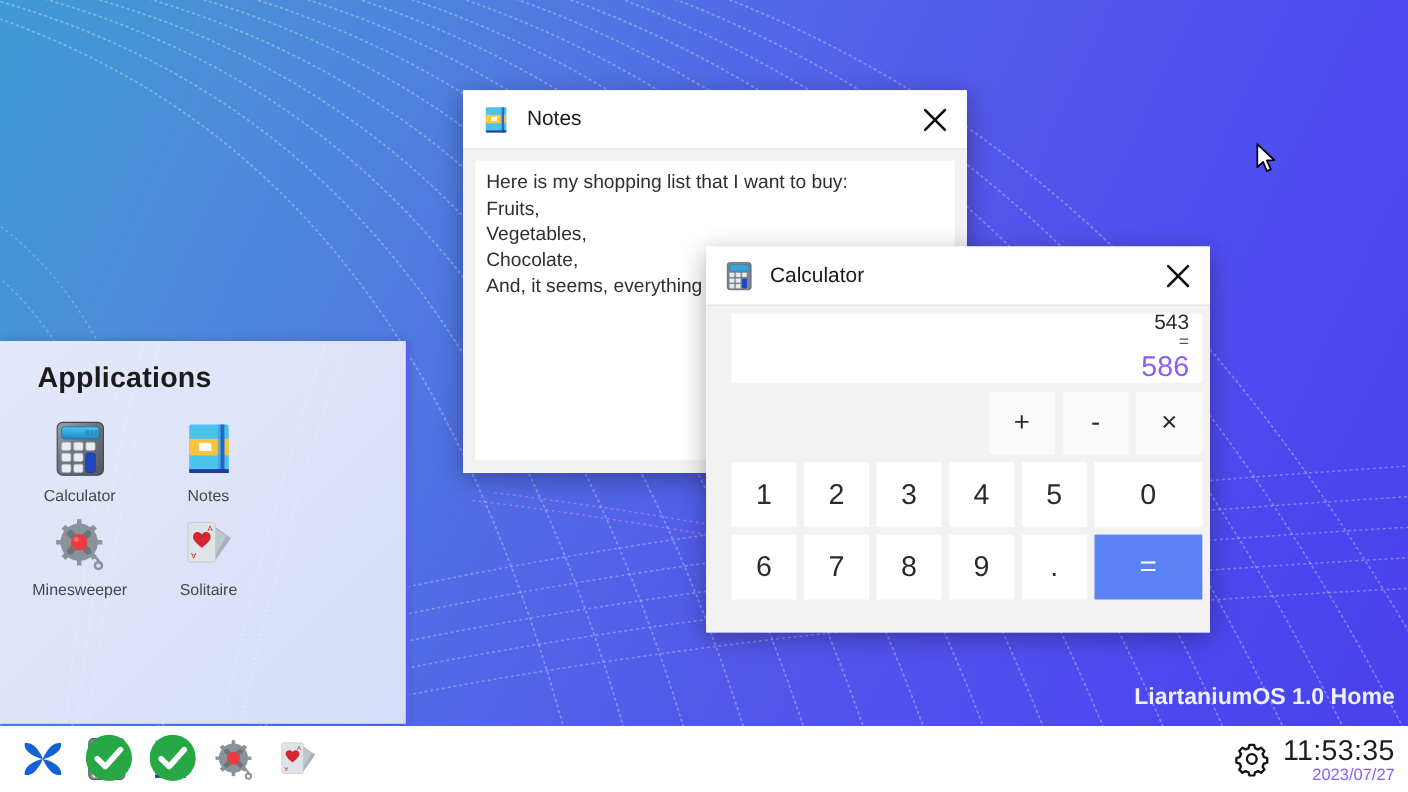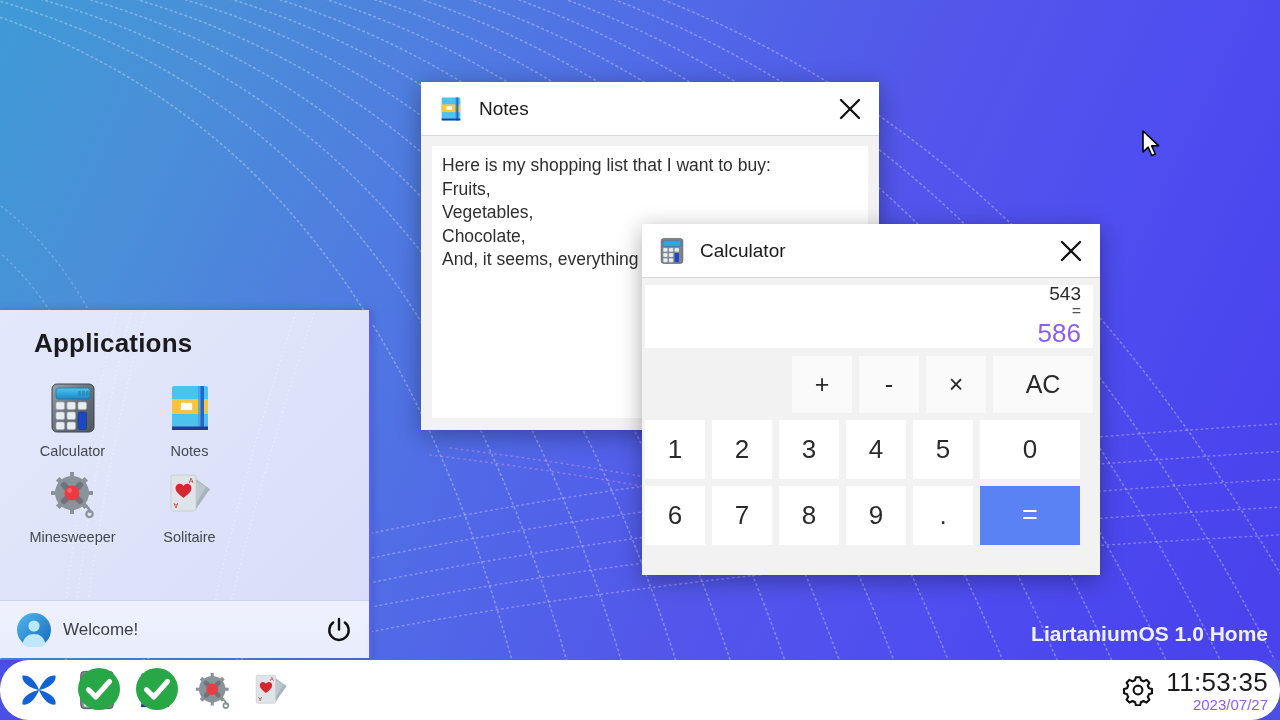--- a/index.html
+++ b/index.html
@@ -143,21 +143,21 @@
     color: #2f2f2f;
     overflow: hidden;
     white-space: pre;
   }
 
   
   #calc-window { left: 642px; top: 224px; width: 458px; height: 351px; }
   #calc-body {
     background: #f2f2f2;
     height: calc(100% - 54px);
-    padding: 7px 7px 8px 3px;
+    padding: 7px 7px 8px 23px;
     display: flex;
     flex-direction: column;
   }
   #calc-display {
     background: #ffffff;
     height: 63px;
     padding: 5px 12px 6px 12px;
     display: flex;
     flex-direction: column;
     align-items: flex-end;
@@ -202,21 +202,20 @@
 
   
   #taskbar {
     position: absolute;
     left: 0; bottom: 0;
     width: 1280px; height: 60px;
     background: #ffffff;
     display: flex;
     align-items: center;
     z-index: 20;
-    border-radius: 29px;
   }
   #taskbar-left { display: flex; align-items: center; padding-left: 16px; gap: 12px; }
   .task-item {
     position: relative;
     width: 46px; height: 46px;
     display: flex; align-items: center; justify-content: center;
     cursor: pointer;
   }
   .task-item svg { width: 42px; height: 42px; }
   #start-button svg { width: 40px; height: 40px; }
@@ -399,38 +398,20 @@
           <rect x="8" y="8" width="25" height="36" rx="2" fill="#dfe4e8" stroke="#c2cace" stroke-width="0.8"></rect>
           <text x="28" y="16" font-family="Liberation Sans, sans-serif" font-size="7" fill="#cc2222" text-anchor="middle">A</text>
           <text x="13" y="41" font-family="Liberation Sans, sans-serif" font-size="7" fill="#cc2222" text-anchor="middle" transform="rotate(180 13 38.5)">A</text>
           <path d="M 20.5 31 c -5 -4 -8 -6.5 -8 -10 c 0 -2.6 2 -4.3 4.2 -4.3 c 1.6 0 2.9 0.9 3.8 2.2 c 0.9 -1.3 2.2 -2.2 3.8 -2.2 c 2.2 0 4.2 1.7 4.2 4.3 c 0 3.5 -3 6 -8 10 z" fill="#d62631"></path>
         </g>
       </svg>
       <span class="app-label">Solitaire</span>
     </div>
   </div>
 
-  <div id="apps-footer">
-    <svg id="user-avatar" viewBox="0 0 34 34">
-      <defs>
-        <linearGradient id="avg" x1="0" y1="0" x2="1" y2="1">
-          <stop offset="0" stop-color="#4fb9ef"></stop>
-            <stop offset="1" stop-color="#1767b8"></stop>
-        </linearGradient>
-      </defs>
-      <circle cx="17" cy="17" r="17" fill="url(#avg)"></circle>
-      <circle cx="17" cy="13" r="5.6" fill="#bde8fb"></circle>
-      <path d="M 5.5 31 c 1.5 -7 6 -10 11.5 -10 s 10 3 11.5 10 a 17 17 0 0 1 -23 0 z" fill="#bde8fb"></path>
-    </svg>
-    <span id="welcome-text">Welcome!</span>
-    <svg id="power-button" viewBox="0 0 30 30">
-      <path d="M 9.2 7.5 a 9.7 9.7 0 1 0 11.6 0" fill="none" stroke="#111111" stroke-width="2.4" stroke-linecap="round"></path>
-      <line x1="15" y1="4" x2="15" y2="14.5" stroke="#111111" stroke-width="2.4" stroke-linecap="round"></line>
-    </svg>
-  </div>
 </div>
 
 <div class="window" id="notes-window">
   <div class="titlebar">
     <svg class="titlebar-icon" viewBox="0 0 54 54">
       <rect x="9" y="5" width="36" height="44" rx="2" fill="#4cc3ee"></rect>
       <rect x="9" y="18" width="36" height="15" fill="#f8c93b"></rect>
       <rect x="35" y="5" width="6" height="44" fill="#3aa7dd" opacity="0.75"></rect>
       <rect x="37.5" y="5" width="3.5" height="44" fill="#2d63c8"></rect>
       <rect x="9" y="45.5" width="36" height="3.5" fill="#24399e"></rect>
@@ -482,21 +463,20 @@
     <div id="calc-display">
       <div id="calc-expression">543</div>
       <div id="calc-equals-sign">=</div>
       <div id="calc-result">586</div>
     </div>
 
     <div class="calc-row" id="calc-ops-row">
       <button class="calc-btn op-btn">+</button>
       <button class="calc-btn op-btn">-</button>
       <button class="calc-btn op-btn">×</button>
-      <button class="calc-btn op-btn" id="btn-ac">AC</button>
     </div>
 
     <div class="calc-row">
       <button class="calc-btn num-btn">1</button>
       <button class="calc-btn num-btn">2</button>
       <button class="calc-btn num-btn">3</button>
       <button class="calc-btn num-btn">4</button>
       <button class="calc-btn num-btn">5</button>
       <button class="calc-btn num-btn wide">0</button>
     </div>

